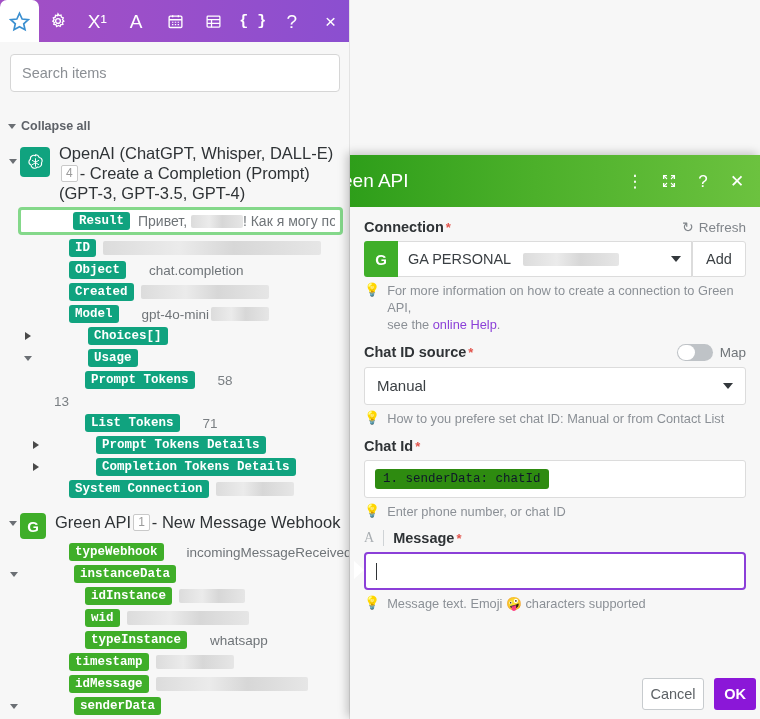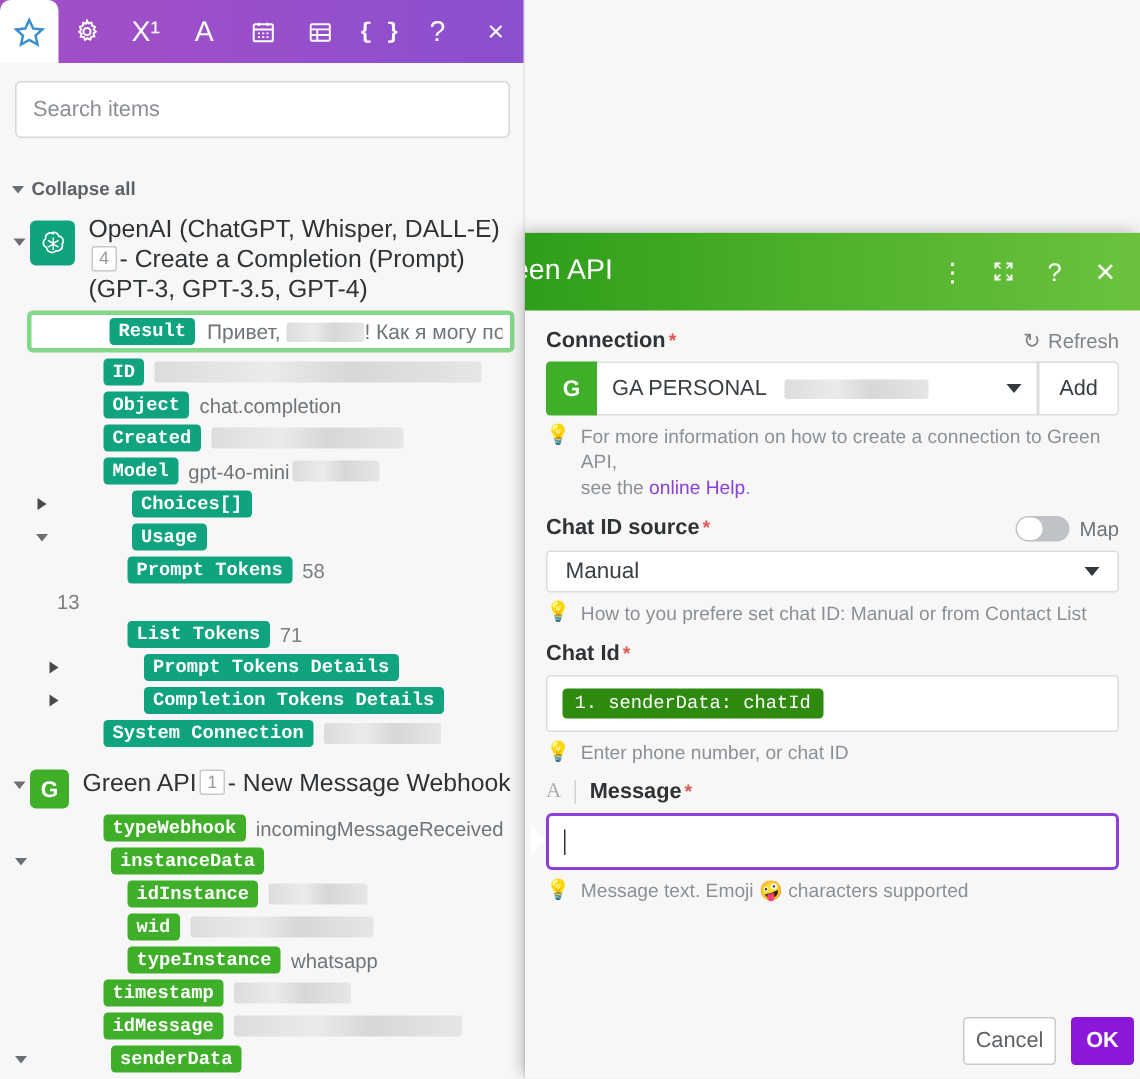--- a/index.html
+++ b/index.html
@@ -92,21 +92,21 @@
 
   .row { display: flex; align-items: center; gap: 7px; padding: 2px 0; min-height: 21px; }
   .row .twisty-cell { width: 12px; flex:0 0 12px; display:flex; align-items:center; justify-content:center; }
   .key {
     font-family: "Liberation Mono", monospace;
     font-size: 12.5px; color: #ffffff; font-weight: bold;
     padding: 2px 6px; border-radius: 3px; white-space: nowrap; margin-left: 47px;
   }
   .key.teal { background: #10a37f; }
   .key.green { background: #3fae29; }
-  .val { font-size: 13.5px; color: #6f7478; white-space: nowrap; }
+  .val { font-size: 13.5px; color: #6f7478; white-space: nowrap; margin-left: 16px; }
   .val.num { color: #7a7f83; }
 
   .redact { display:inline-block; height: 13px; border-radius: 2px;
     background: linear-gradient(90deg,#dcdcdc,#ebebeb 35%,#d7d7d7 60%,#e6e6e6);
     vertical-align: -2px; }
   .redact.tall { height: 14px; }
 
   .result-highlight {
     border: 3px solid #84d88a; border-radius: 4px;
     background: #ffffff; margin: 2px 6px 2px 18px; padding: 2px 5px;
@@ -170,30 +170,30 @@
 
   .toggle-wrap { display:flex; align-items:center; gap:7px; }
   .toggle {
     width: 36px; height: 17px; border-radius: 9px; background:#bfc3c7;
     position: relative;
   }
   .toggle .knob { position:absolute; left:1px; top:1px; width:17px;height:15px;border-radius:8px;background:#fff; }
   .toggle-label { font-size: 13.5px; color:#6f7478; }
 
   .select-box {
-    height: 28px; background:#fff; border:1px solid #dcdcdc; border-radius:3px;
+    height: 38px; background:#fff; border:1px solid #dcdcdc; border-radius:3px;
     display:flex; align-items:center; padding: 0 12px; font-size:15px; color:#3a3f43;
   }
 
   .chat-id-box {
     min-height: 38px; background:#fff; border:1px solid #dcdcdc; border-radius:3px;
     display:flex; align-items:center; padding: 5px 10px;
   }
   .token-chip {
-    background:#2e8b10; color:#ffffff; border-radius:3px; padding: 3px 8px;
+    background:#2e8b10; color:#0f172a; border-radius:3px; padding: 3px 8px;
     font-family:"Liberation Mono", monospace; font-size:12.5px; white-space:nowrap;
   }
 
   .msg-label-row { display:flex; align-items:center; gap:9px; margin-bottom:6px; }
   .a-icon { font-size: 14px; color:#a9aeb2; font-family:"Liberation Serif",serif; }
   .vdiv { width:1px; height:16px; background:#cfd3d6; }
 
   .msg-input-wrap { position: relative; }
   .msg-input {
     height: 38px; background:#fff; border:2px solid #8b3fd8; border-radius:4px;

